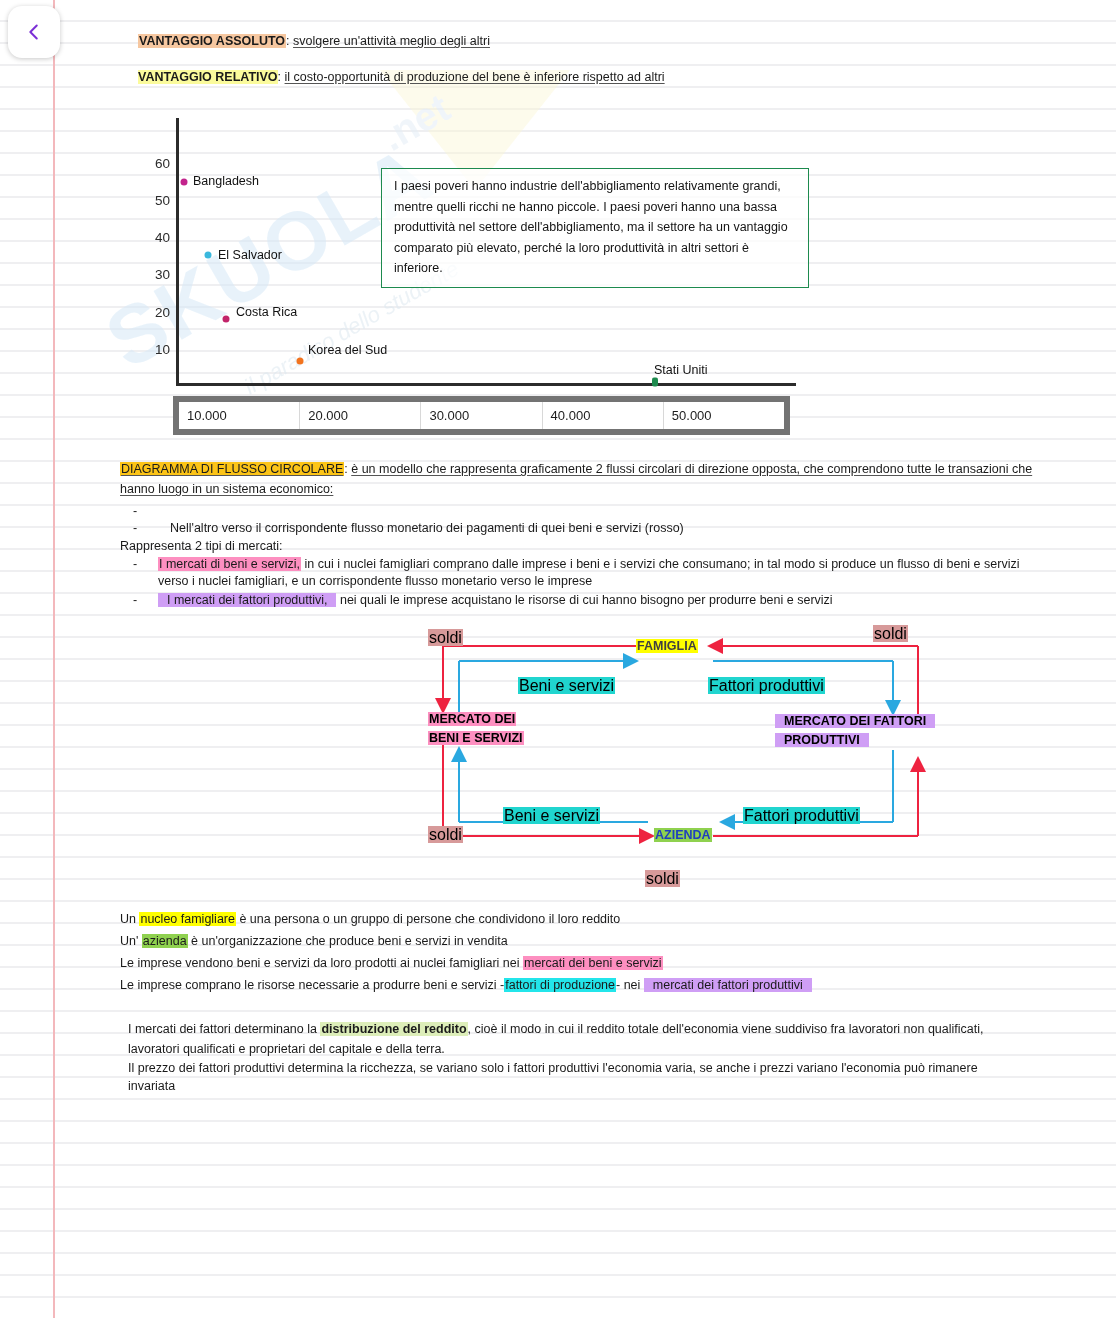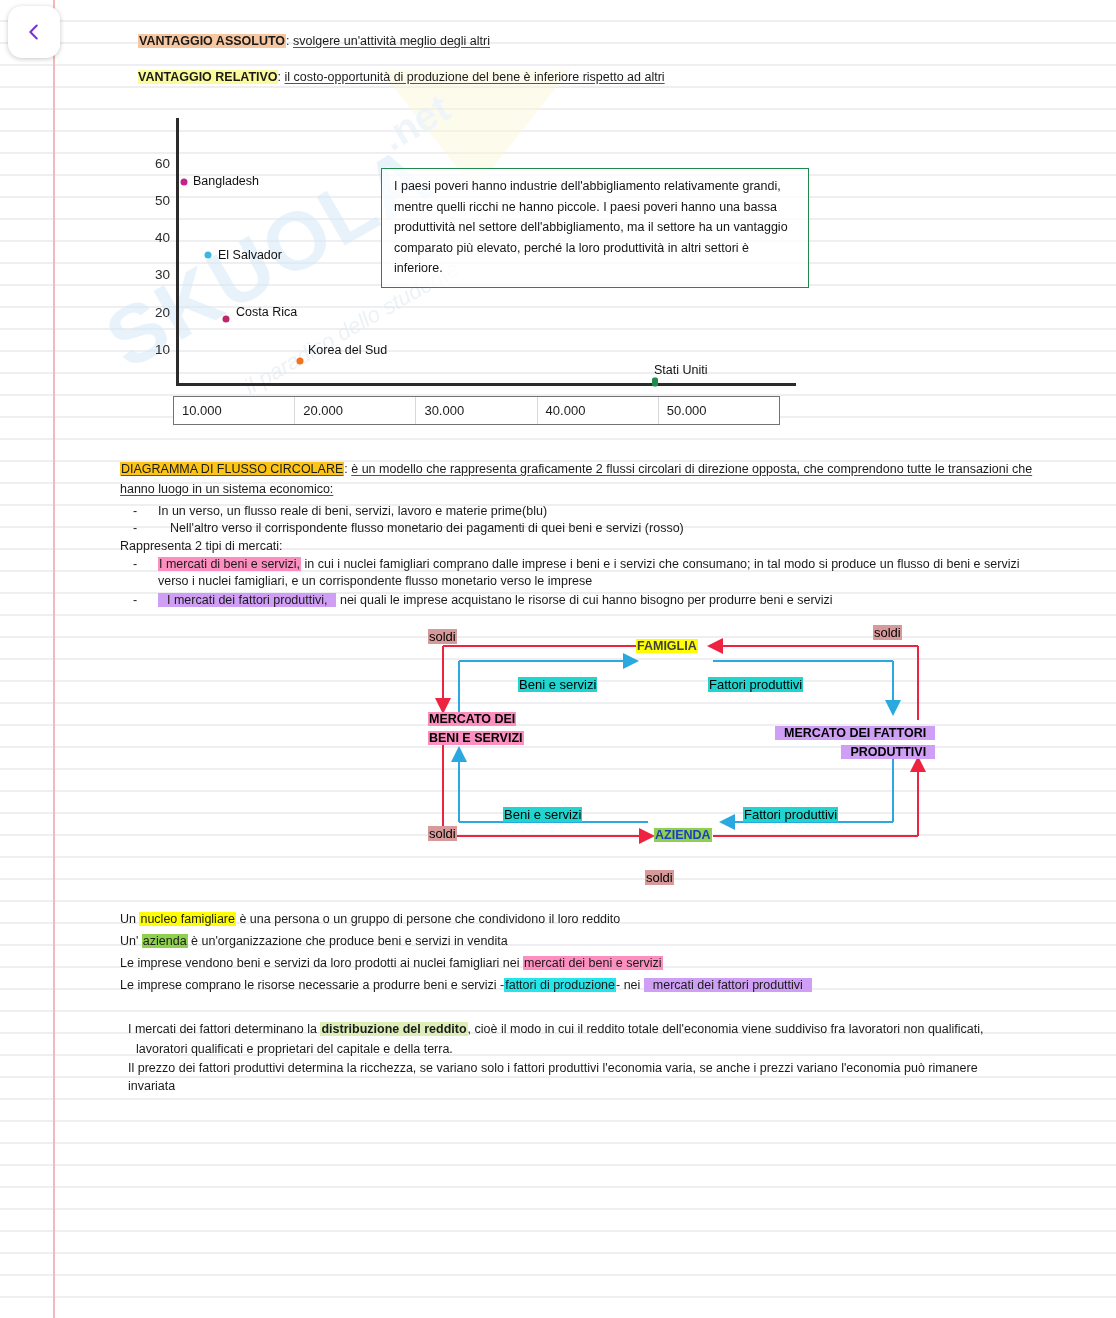--- a/index.html
+++ b/index.html
@@ -162,21 +162,21 @@
   }
   .dot { position:absolute; width:7px; height:7px; border-radius:50%; transform:translate(-50%,-50%); }
   .dot-label {
     position:absolute; font-size:12.5px; color:#111; white-space:nowrap;
     transform:translateY(-50%);
   }
   #xaxis-table {
     position:absolute; left:125px; top:396px;
     width:605px; height:27px;
     display:flex;
-    border:1px solid #737373;
+    border:6px solid #737373;
     background:#ffffff;
   }
   #xaxis-table .xcell {
     flex:1 1 0;
     border-right:1px solid #d8d8d8;
     font-size:13px;
     color:#1c1c1c;
     display:flex;
     align-items:center;
     padding-left:8px;
@@ -206,21 +206,21 @@
   #flow svg { position:absolute; left:0; top:0; }
   .fnode {
     position:absolute;
     font-size:12.5px;
     font-weight:bold;
     line-height:17px;
     white-space:nowrap;
   }
   .flabel {
     position:absolute;
-    font-size:13px;
+    font-size:16px;
     white-space:nowrap;
   }
 </style>
 </head>
 <body>
 
 <div id="page">
 
   <div id="ruled"></div>
   <div id="margin-line"></div>
@@ -288,21 +288,20 @@
       <div class="xcell">40.000</div>
       <div class="xcell">50.000</div>
     </div>
 
     <div class="txt" style="left:72px; top:458px;">
       <span class="hl-gold und">DIAGRAMMA DI FLUSSO CIRCOLARE</span><span>: </span><span class="und">è un modello che rappresenta graficamente 2 flussi circolari di direzione opposta, che comprendono tutte le transazioni che</span>
     </div>
     <div class="txt und" style="left:72px; top:478px;">hanno luogo in un sistema economico:</div>
 
     <div class="txt" style="left:85px; top:500px;">-</div>
-    <div class="txt" style="left:110px; top:500px;">In un verso, un flusso reale di beni, servizi, lavoro e materie prime(blu)</div>
 
     <div class="txt" style="left:85px; top:517px;">-</div>
     <div class="txt" style="left:122px; top:517px;">Nell'altro verso il corrispondente flusso monetario dei pagamenti di quei beni e servizi (rosso)</div>
 
     <div class="txt" style="left:72px; top:535px;">Rappresenta 2 tipi di mercati:</div>
 
     <div class="txt" style="left:85px; top:553px;">-</div>
     <div class="txt" style="left:110px; top:553px;">
       <span class="hl-pink">I mercati di beni e servizi,</span><span> in cui i nuclei famigliari comprano dalle imprese i beni e i servizi che consumano; in tal modo si produce un flusso di beni e servizi</span>
     </div>
@@ -351,21 +350,21 @@
 
       <div class="fnode" style="left:213px; top:18px;">
         <span class="hl-yellowb" style="color:#404040;">FAMIGLIA</span>
       </div>
 
       <div class="fnode" style="left:5px; top:90px; line-height:19px;">
         <span class="hl-pink">MERCATO DEI</span><br>
         <span class="hl-pink">BENI E SERVIZI</span>
       </div>
 
-      <div class="fnode" style="left:352px; top:104px; line-height:19px; text-align:right;">
+      <div class="fnode" style="left:352px; top:92px; line-height:19px; text-align:left;">
         <span class="hl-purple">MERCATO DEI FATTORI</span><br>
         <span class="hl-purple">PRODUTTIVI</span>
       </div>
 
       <div class="fnode" style="left:231px; top:207px;">
         <span class="hl-green" style="color:#1f3fbf;">AZIENDA</span>
       </div>
 
       <div class="flabel" style="left:5px; top:9px;">
         <span class="hl-rose">soldi</span>
@@ -406,18 +405,18 @@
       <span>Le imprese vendono beni e servizi da loro prodotti ai nuclei famigliari nei </span><span class="hl-pink">mercati dei beni e servizi</span>
     </div>
 
     <div class="txt" style="left:72px; top:974px;">
       <span>Le imprese comprano le risorse necessarie a produrre beni e servizi -</span><span class="hl-cyan">fattori di produzione</span><span>- nei </span><span class="hl-purple">mercati dei fattori produttivi</span>
     </div>
 
     <div class="txt" style="left:80px; top:1018px;">
       <span>I mercati dei fattori determinano la </span><span class="hl-lgreen bold">distribuzione del reddito</span><span>, cioè il modo in cui il reddito totale dell'economia viene suddiviso fra lavoratori non qualificati,</span>
     </div>
-    <div class="txt" style="left:88px; top:1038px;">lavoratori qualificati e proprietari del capitale e della terra.</div>
+    <div class="txt" style="left:80px; top:1038px;">lavoratori qualificati e proprietari del capitale e della terra.</div>
     <div class="txt" style="left:80px; top:1057px;">Il prezzo dei fattori produttivi determina la ricchezza, se variano solo i fattori produttivi l'economia varia, se anche i prezzi variano l'economia può rimanere</div>
     <div class="txt" style="left:80px; top:1075px;">invariata</div>
 
   </div>
 </div>
 
 </body></html>

